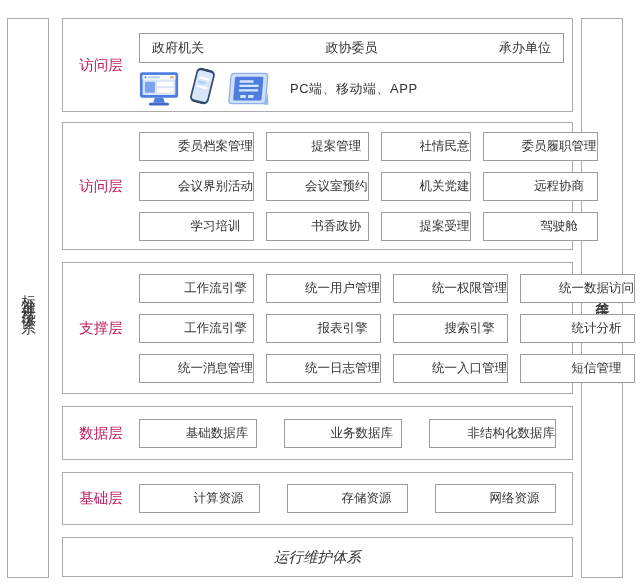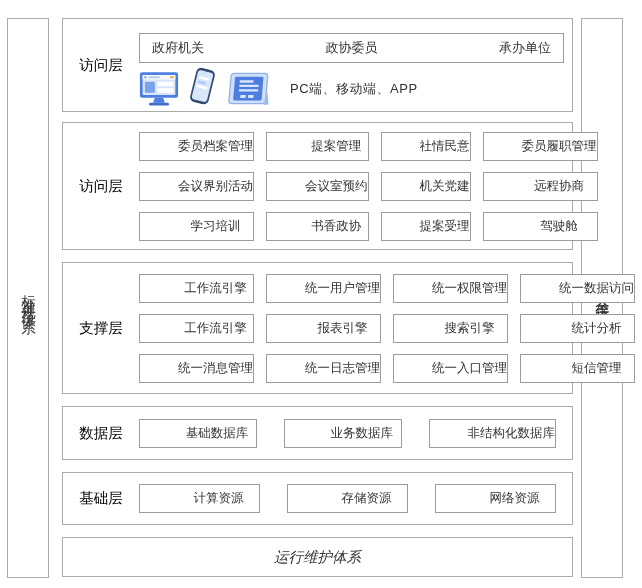--- a/index.html
+++ b/index.html
@@ -46,21 +46,21 @@
     background: #ffffff;
     display: flex;
   }
   .layer-label {
     width: 76px;
     flex: 0 0 76px;
     display: flex;
     align-items: center;
     justify-content: center;
     font-size: 14.5px;
-    color: #000000;
+    color: #be185d;
   }
   .l1 { top: 18px;  height: 94px;  }
   .l2 { top: 122px; height: 128px; }
   .l3 { top: 262px; height: 132px; }
   .l4 { top: 406px; height: 54px;  }
   .l5 { top: 472px; height: 53px;  }
   
   .l1-content {
     flex: 1;
     margin-right: 8px;

